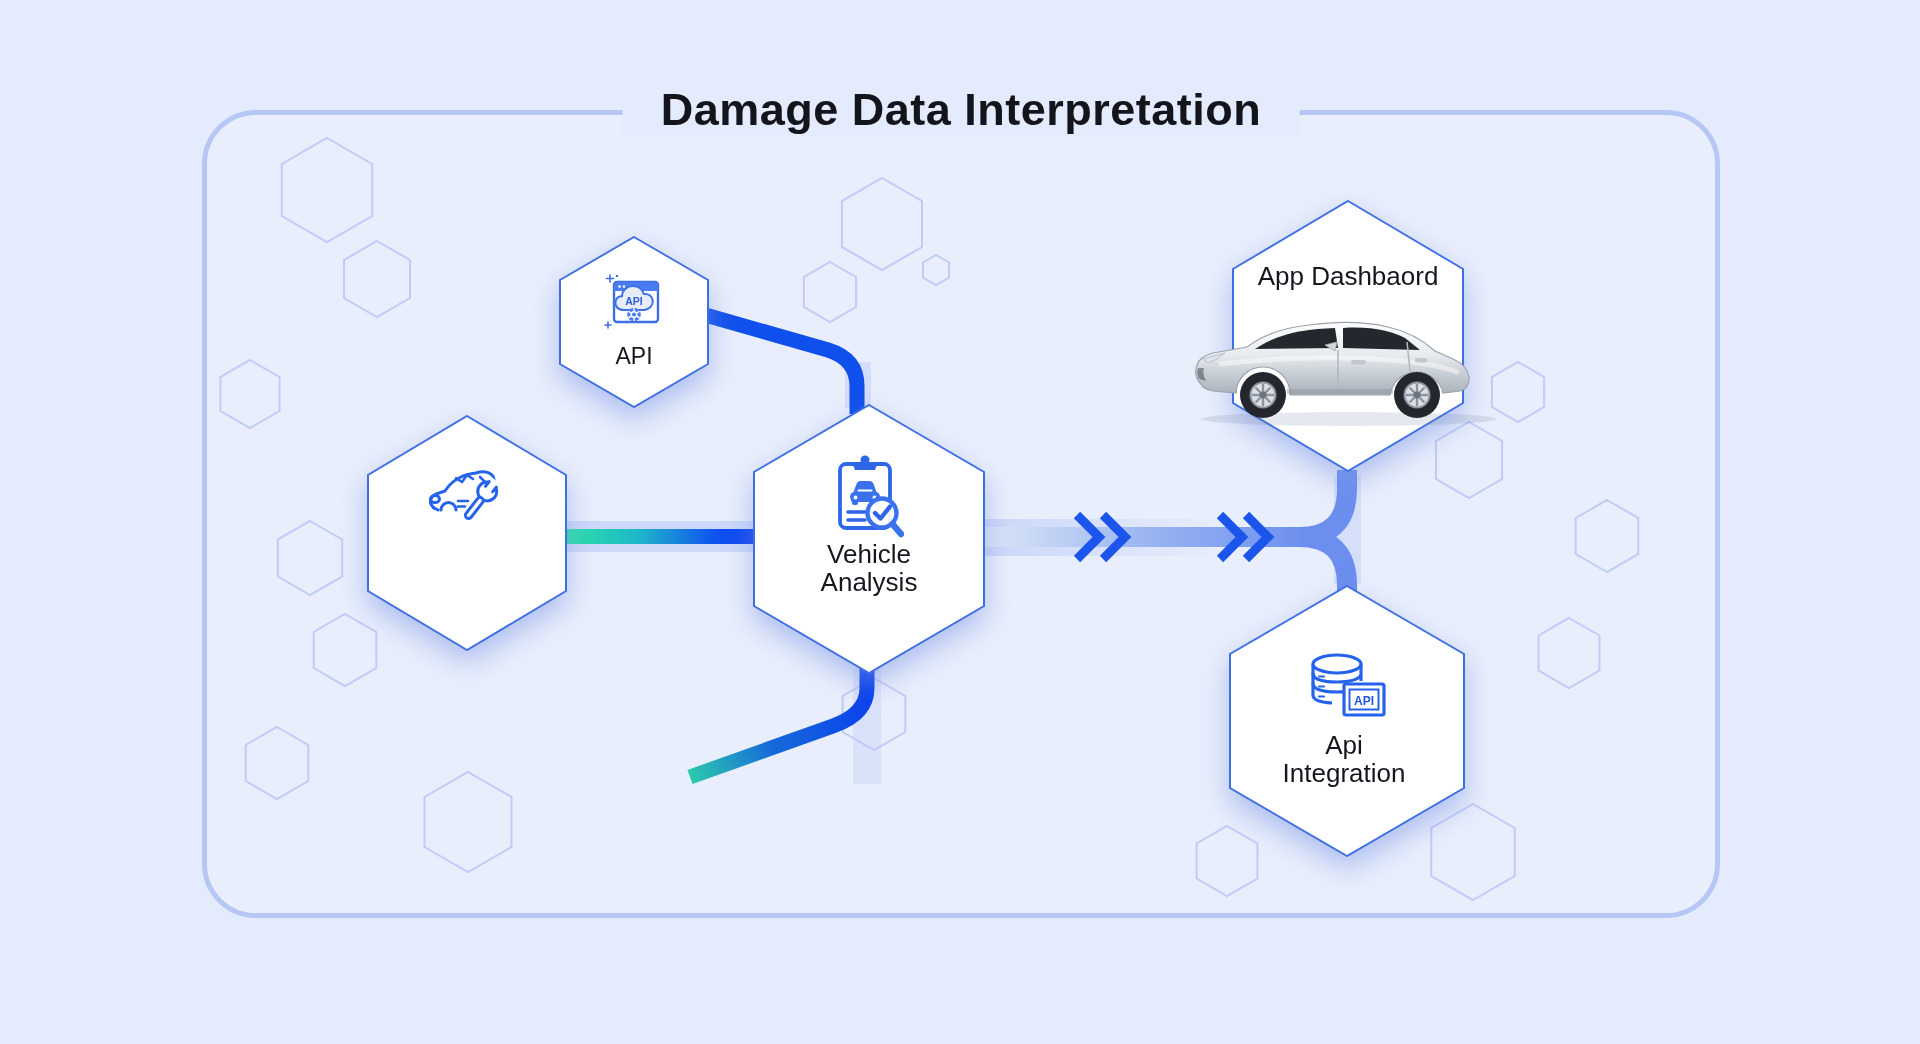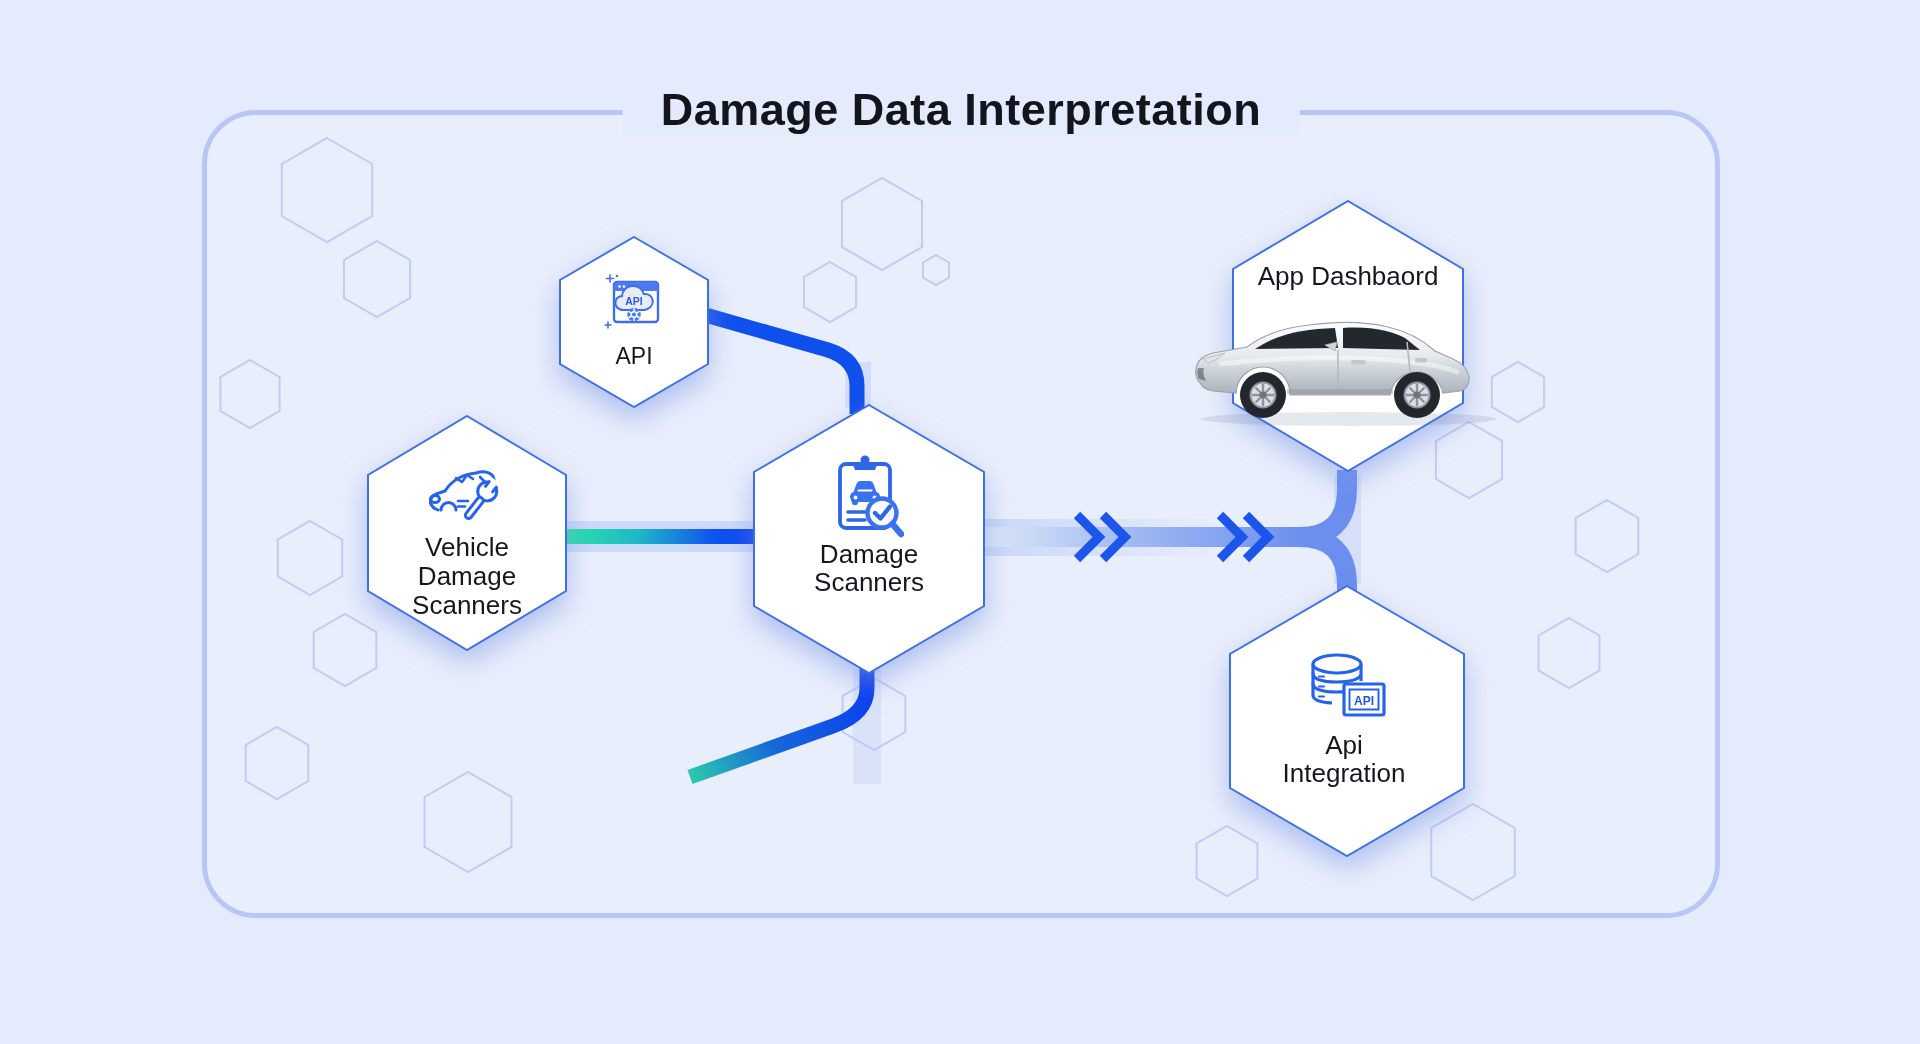--- a/index.html
+++ b/index.html
@@ -155,21 +155,20 @@
         <path d="M13,49 a7.5,7.5 0 0 1 15,0"></path>
         <path d="M30,40 h10 M30,45.5 h7" stroke-width="2.6"></path>
       </g>
       <g transform="rotate(38 58 32)">
         <circle cx="58" cy="30" r="9.5" fill="#ffffff" stroke="#2563eb" stroke-width="3"></circle>
         <rect x="53.5" y="16" width="9" height="11" fill="#ffffff"></rect>
         <path d="M53.5,21 v6 M62.5,21 v6" fill="none" stroke="#2563eb" stroke-width="3" stroke-linecap="round"></path>
         <rect x="54.8" y="38.5" width="6.4" height="25" rx="3.2" fill="#ffffff" stroke="#2563eb" stroke-width="3"></rect>
       </g>
     </svg>
-    <div class="label">Vehicle Damage Scanners</div>
   </div>
 
 
   <div class="node" id="node-da" style="left:752px;top:404px;width:234px;height:270px;">
     <svg class="hex" width="234" height="270">
       <polygon points="117,1 232,68 232,202 117,269 2,202 2,68" fill="#ffffff" stroke="#3e6fe4" stroke-width="2"></polygon>
     </svg>
     <svg class="icon" style="left:84px;top:50px" width="68" height="84" viewBox="0 0 68 84">
       <rect x="4" y="10" width="50" height="64" rx="6" fill="#ffffff" stroke="#2f66e8" stroke-width="3.8"></rect>
       <circle cx="29" cy="6" r="4.5" fill="#2f66e8"></circle>
@@ -178,21 +177,21 @@
       <circle cx="19.5" cy="43.5" r="1.9" fill="#ffffff"></circle>
         <circle cx="38.5" cy="43.5" r="1.9" fill="#ffffff"></circle>
       <path d="M22.5,36.5 h13" stroke="#ffffff" stroke-width="2" stroke-linecap="round"></path>
       <g stroke="#2f66e8" stroke-width="3.6" stroke-linecap="round">
         <path d="M12,58 h23 M12,66 h17"></path>
       </g>
       <circle cx="46" cy="59" r="14.5" fill="rgba(255,255,255,0.92)" stroke="#3a72ee" stroke-width="4.4"></circle>
       <path d="M39,59 l5.5,5.5 l9.5,-12" fill="none" stroke="#2f66e8" stroke-width="4.4" stroke-linecap="round" stroke-linejoin="round"></path>
       <path d="M56.5,70 L65,80" stroke="#3a72ee" stroke-width="6.5" stroke-linecap="round"></path>
     </svg>
-    <div class="label">Damage Scanners</div>
+    <div class="label">Vehicle Analysis</div>
   </div>
 
   <div class="node" id="node-appdash" style="left:1231px;top:200px;width:234px;height:272px;">
     <svg class="hex" width="234" height="272">
       <polygon points="117,1 232,69 232,203 117,271 2,203 2,69" fill="#ffffff" stroke="#3e6fe4" stroke-width="2"></polygon>
     </svg>
     <div class="label">App Dashbaord</div>
     <svg class="caricon" width="322" height="132" viewBox="0 0 322 132">
       <defs>
         <linearGradient id="carBody" x1="0" y1="0" x2="0" y2="1">

